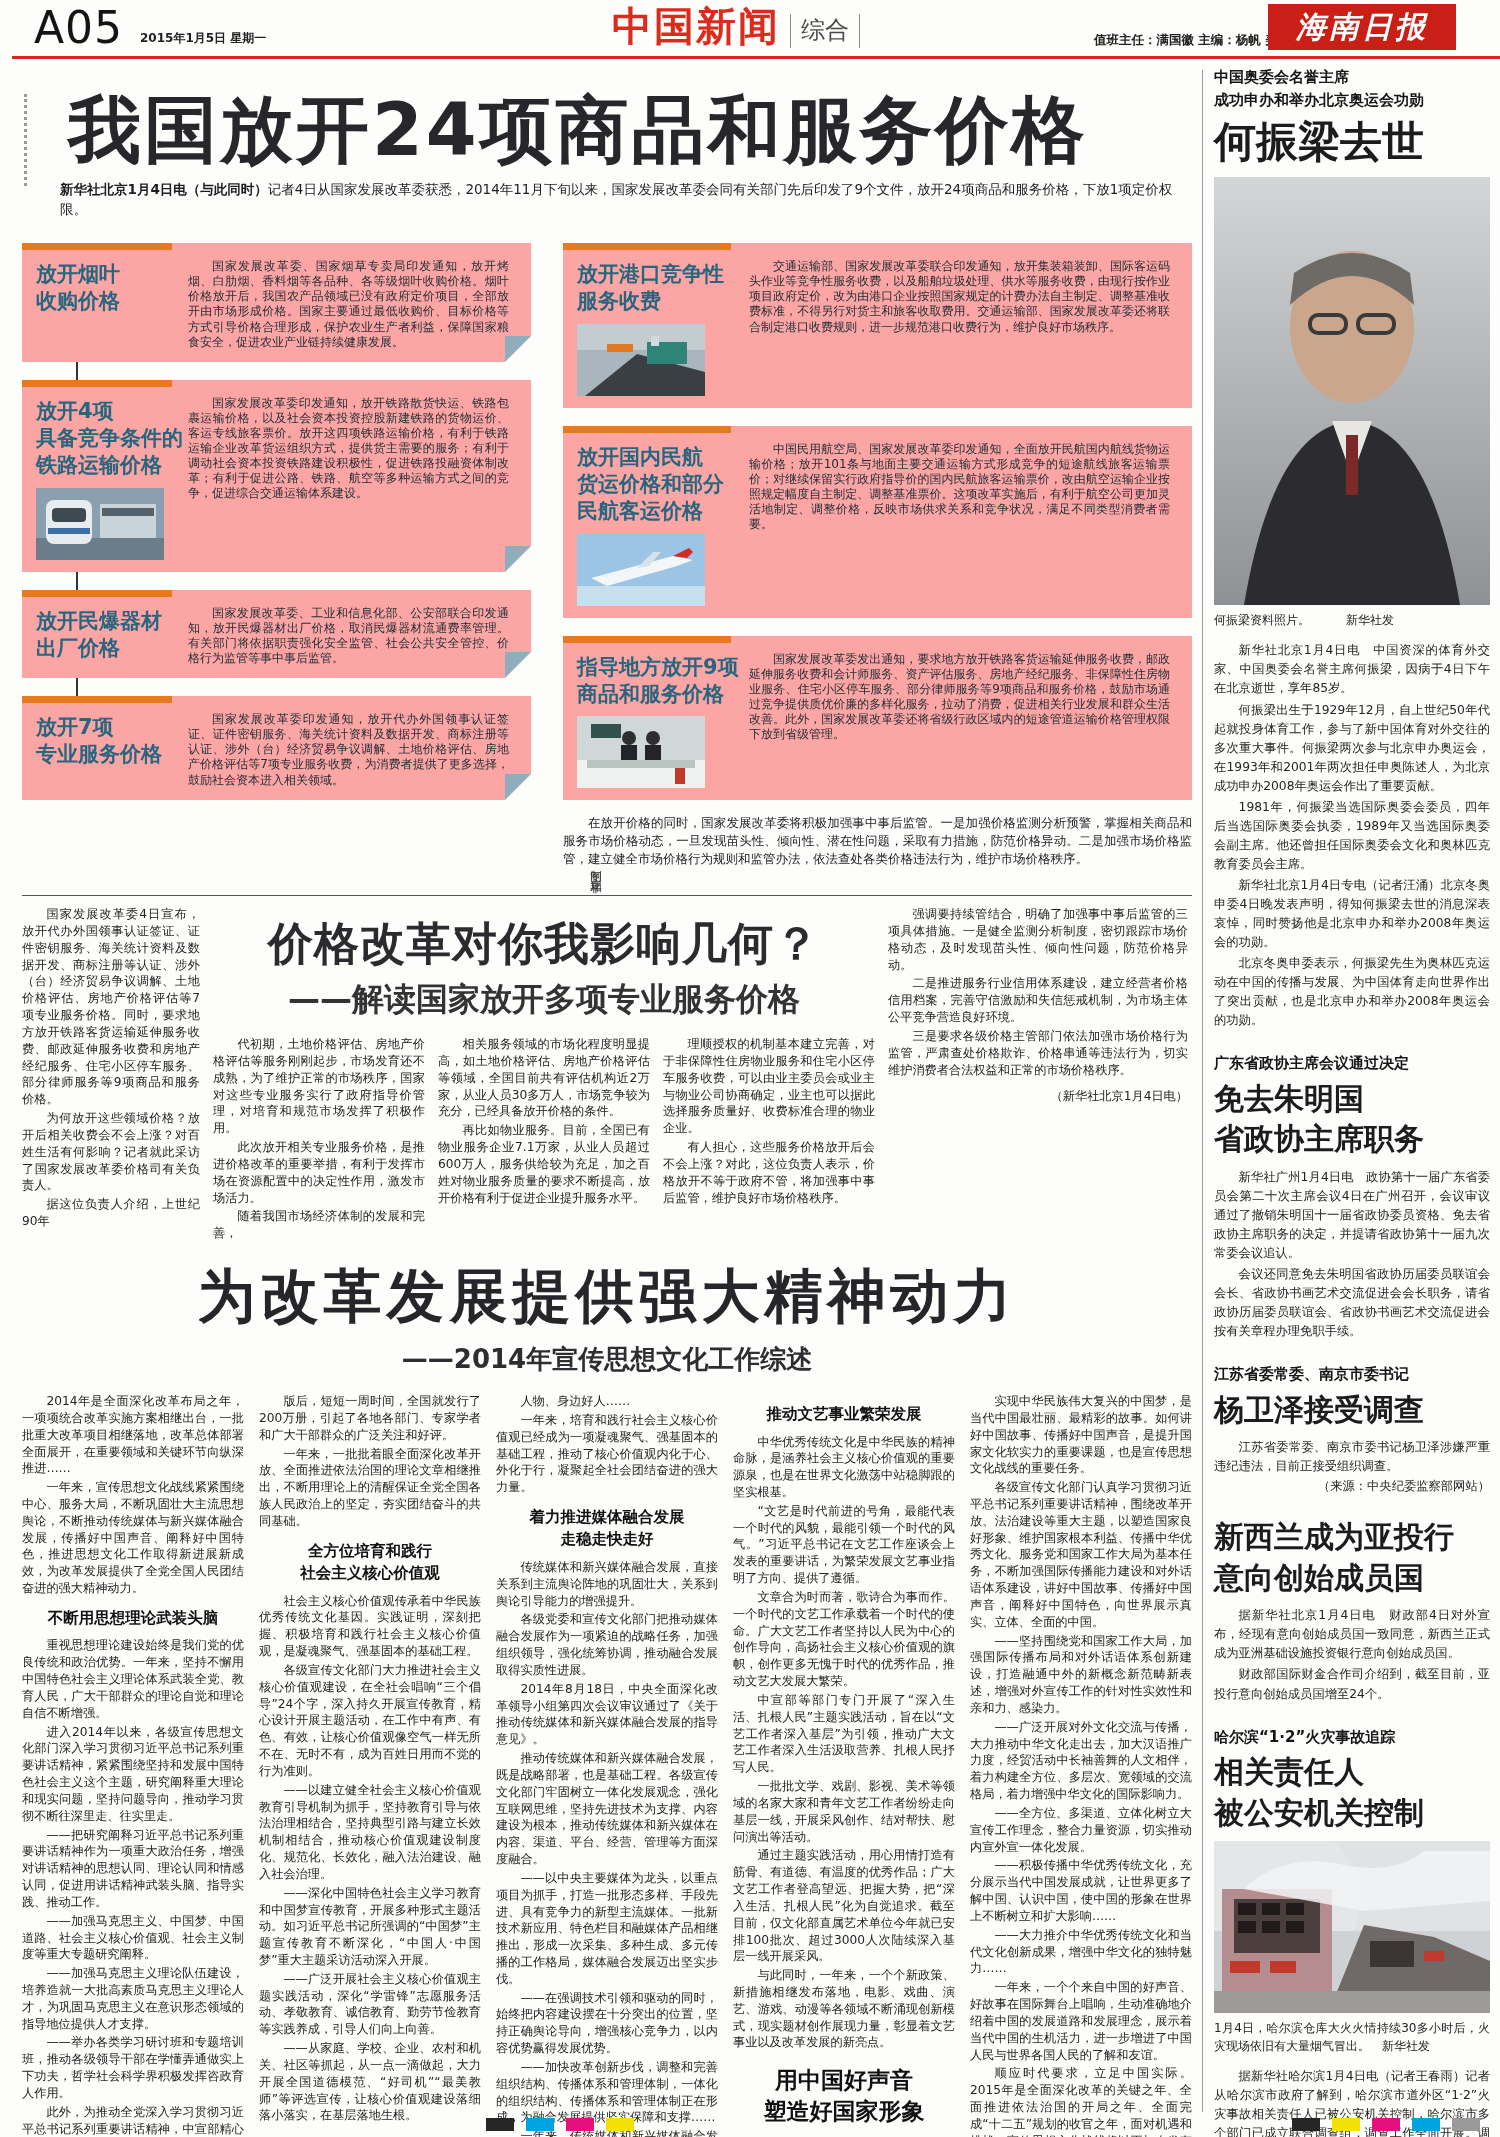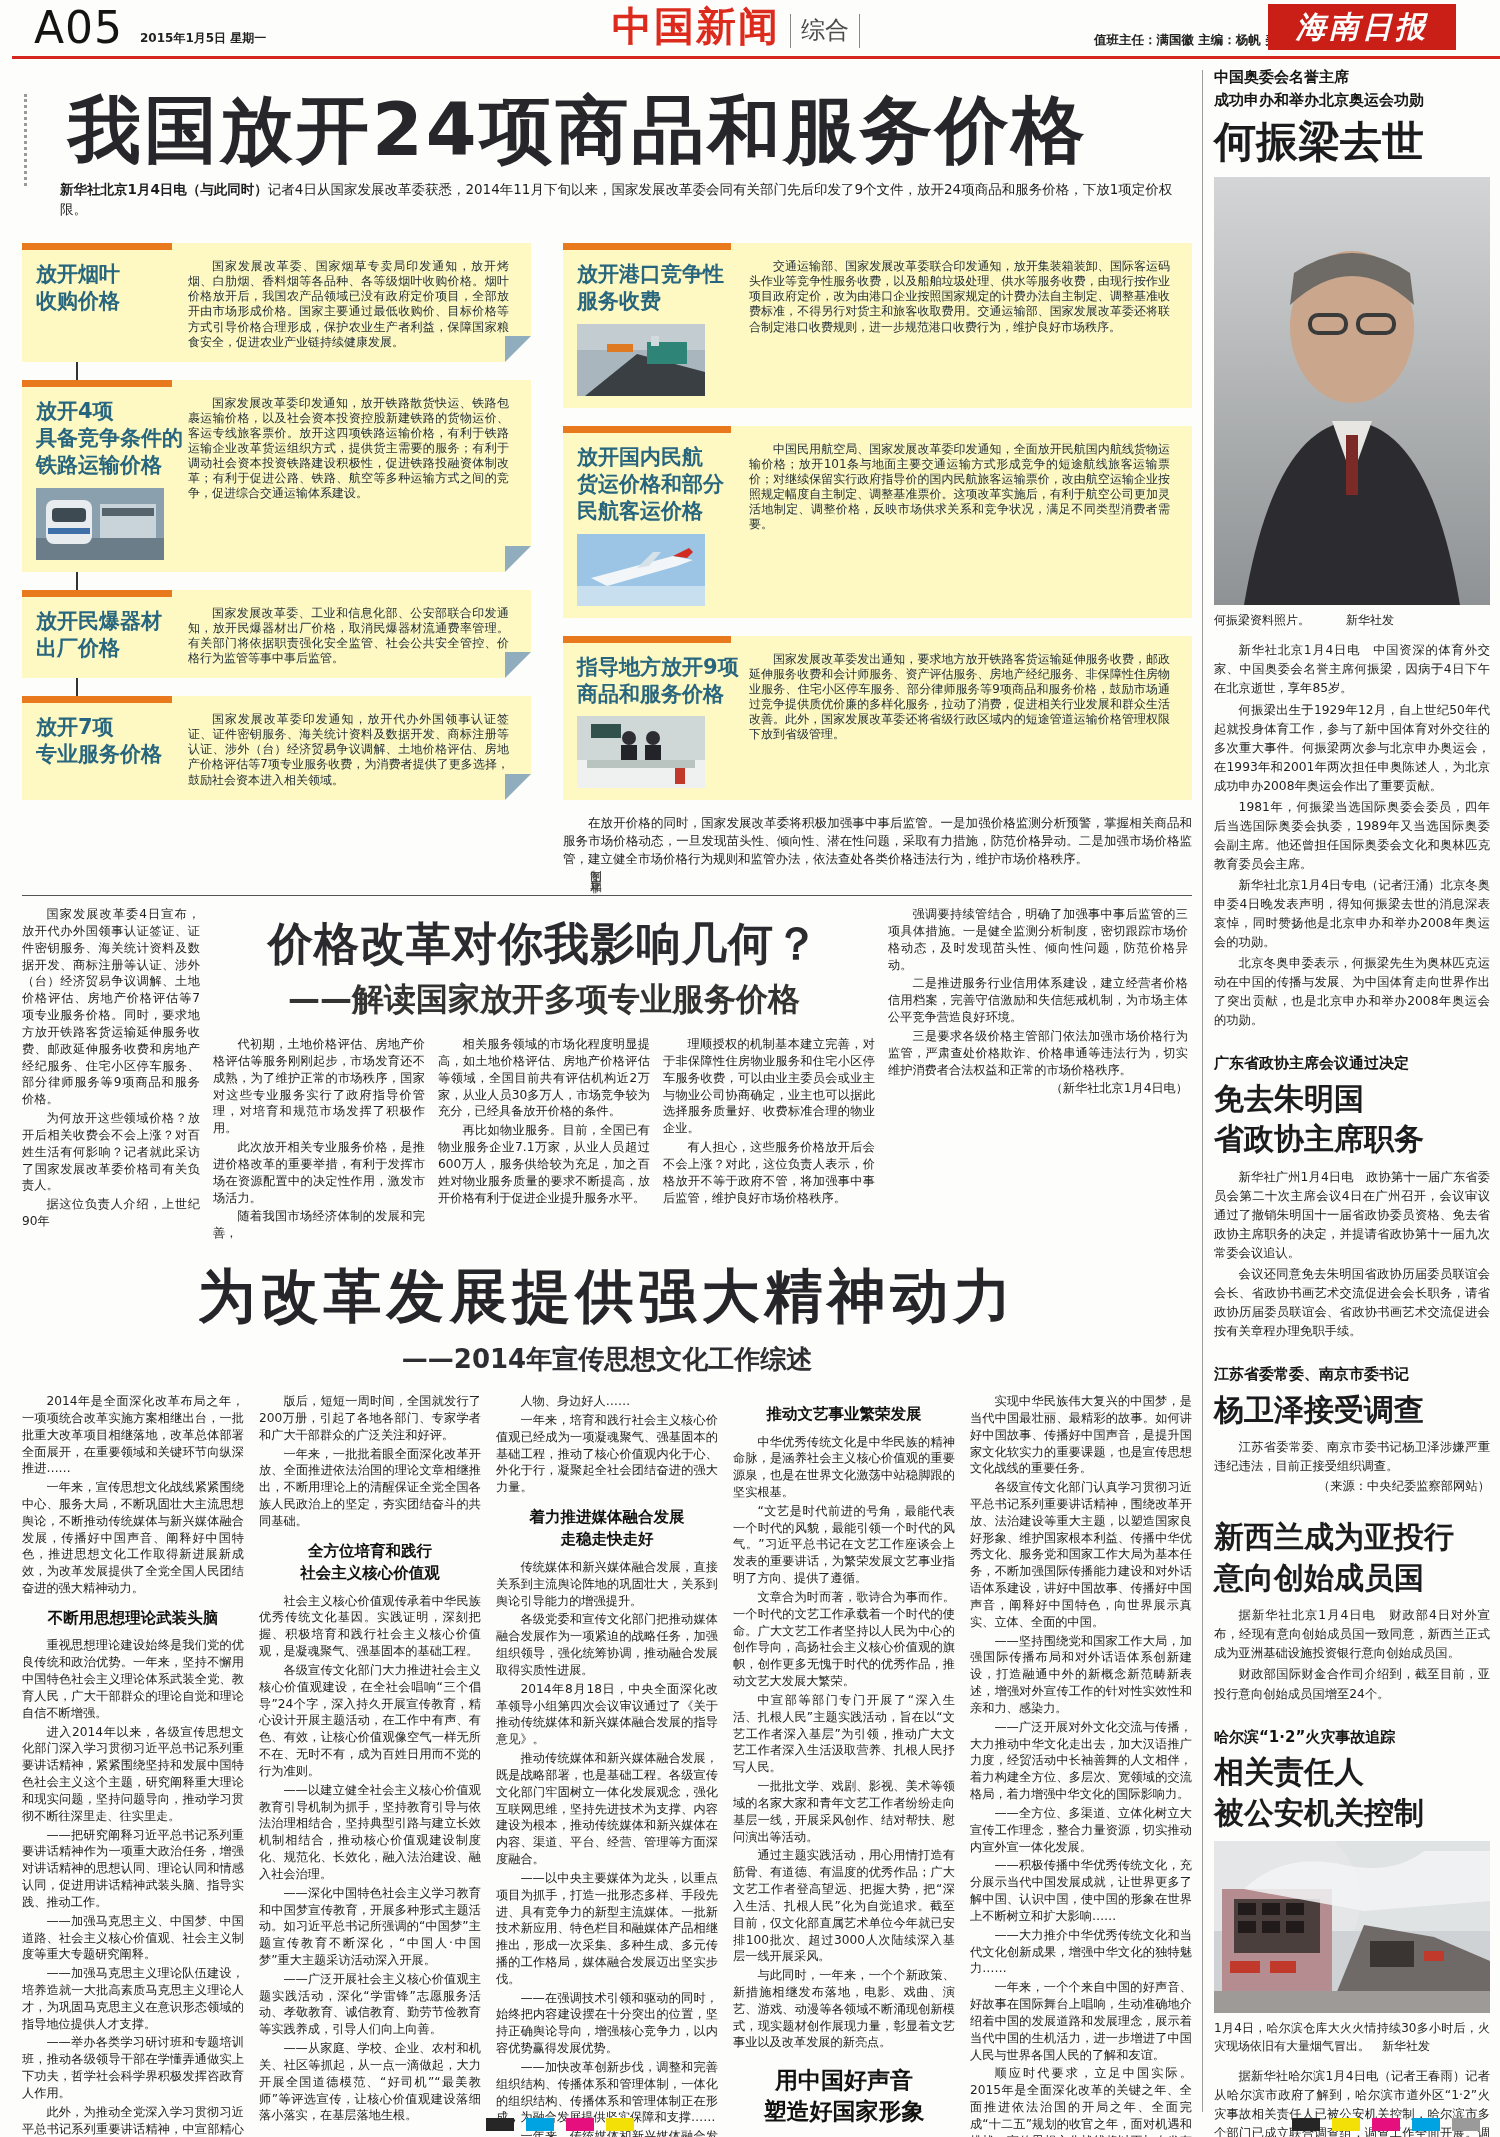--- a/index.html
+++ b/index.html
@@ -20,21 +20,21 @@
   .main{position:absolute;left:22px;top:62px;width:1170px;}
   .dot-orn{position:absolute;left:2px;top:32px;height:92px;border-left:3px dotted #9a9a9a;}
   .main-headline{margin:30px 0 6px 46px;font-size:73px;font-weight:900;letter-spacing:3px;color:#27272b;line-height:1.05;white-space:nowrap;}
   .lede{margin:10px 8px 0 38px;font-size:13.5px;line-height:1.5;color:#1d1d1f;}
   .lede b{font-weight:800;}
   
   .infographic{position:relative;display:flex;gap:32px;margin-top:16px;}
   .ig-col{display:flex;flex-direction:column;}
   .ig-left{width:560px;}
   .ig-right{width:692px;}
-  .ibox{position:relative;background:#fef9c3;margin-top:18px;padding:14px 22px 12px 14px;display:flex;}
+  .ibox{position:relative;background:#fca5a5;margin-top:18px;padding:14px 22px 12px 14px;display:flex;}
   .ibox:first-child{margin-top:8px;}
   .ibox .obar{position:absolute;top:0;left:0;height:7px;background:#e8791c;}
   .ig-left .obar{width:150px;}
   .ig-right .obar{width:168px;}
   .tcol{flex-shrink:0;display:flex;flex-direction:column;}
   .ig-left .tcol{width:152px;}
   .ig-right .tcol{width:172px;}
   .btitle{font-size:21px;font-weight:800;color:#27667e;line-height:1.3;white-space:pre-line;margin-top:4px;}
   .bimg{margin-top:8px;width:128px;height:72px;display:block;}
   .btext{flex:1;font-size:12px;line-height:1.26;text-align:justify;color:#1d2b33;text-indent:2em;margin-top:2px;}
@@ -48,21 +48,21 @@
   
   .analysis{display:flex;gap:13px;}
   .a-left{width:178px;flex-shrink:0;}
   .a-center{width:662px;flex-shrink:0;}
   .a-right{width:300px;flex-shrink:0;}
   .a-headline{text-align:center;font-size:45px;font-weight:900;color:#2b2b2f;margin:8px 0 4px 0;letter-spacing:1px;}
   .a-subhead{text-align:center;font-size:32px;font-weight:700;color:#333;margin:4px 0 14px 0;}
   .a-cols{display:flex;gap:13px;}
   .a-col{flex:1;}
   .para{margin:0 0 2px 0;font-size:12.2px;line-height:1.38;text-align:justify;text-indent:2em;color:#222;}
-  .sign{font-size:12.2px;text-align:right;color:#222;margin-top:2px;}
+  .sign{font-size:12.2px;text-align:right;color:#222;margin-top:10px;}
   
   .feature{margin-top:14px;}
   .f-headline{text-align:center;font-size:58px;font-weight:900;letter-spacing:5px;color:#26262a;margin:8px 0 2px 0;}
   .f-subhead{text-align:center;font-size:26px;font-weight:700;color:#2e2e32;margin:6px 0 16px 0;}
   .f-cols{display:flex;gap:15px;}
   .f-col{flex:1;min-width:0;}
   .fh{font-size:15.5px;font-weight:800;text-align:center;color:#111;margin:10px 0 8px 0;line-height:1.45;white-space:pre-line;}
   .fh-big{font-size:23px;font-weight:900;text-align:center;color:#111;margin:14px 0 10px 0;line-height:1.35;white-space:pre-line;}
   
   .divider-v{position:absolute;left:1202px;top:70px;height:2042px;width:1px;background:#9a9a9a;}

